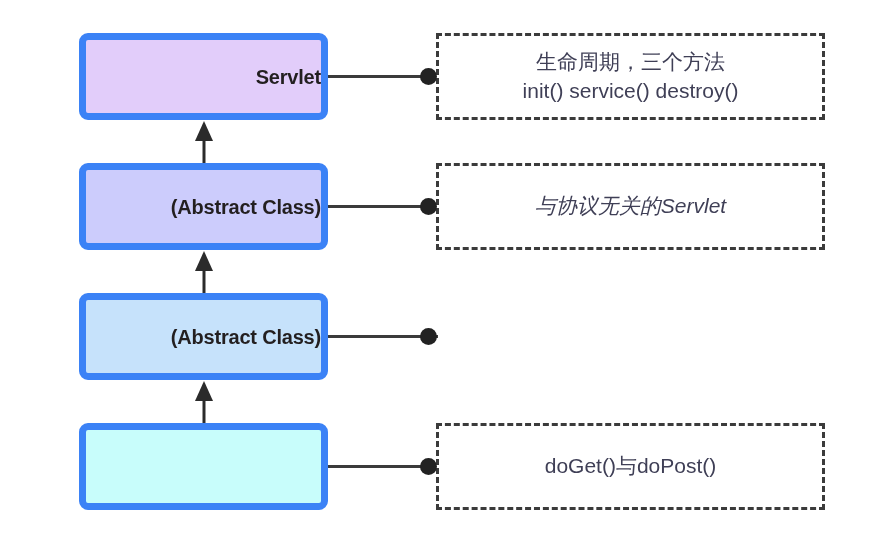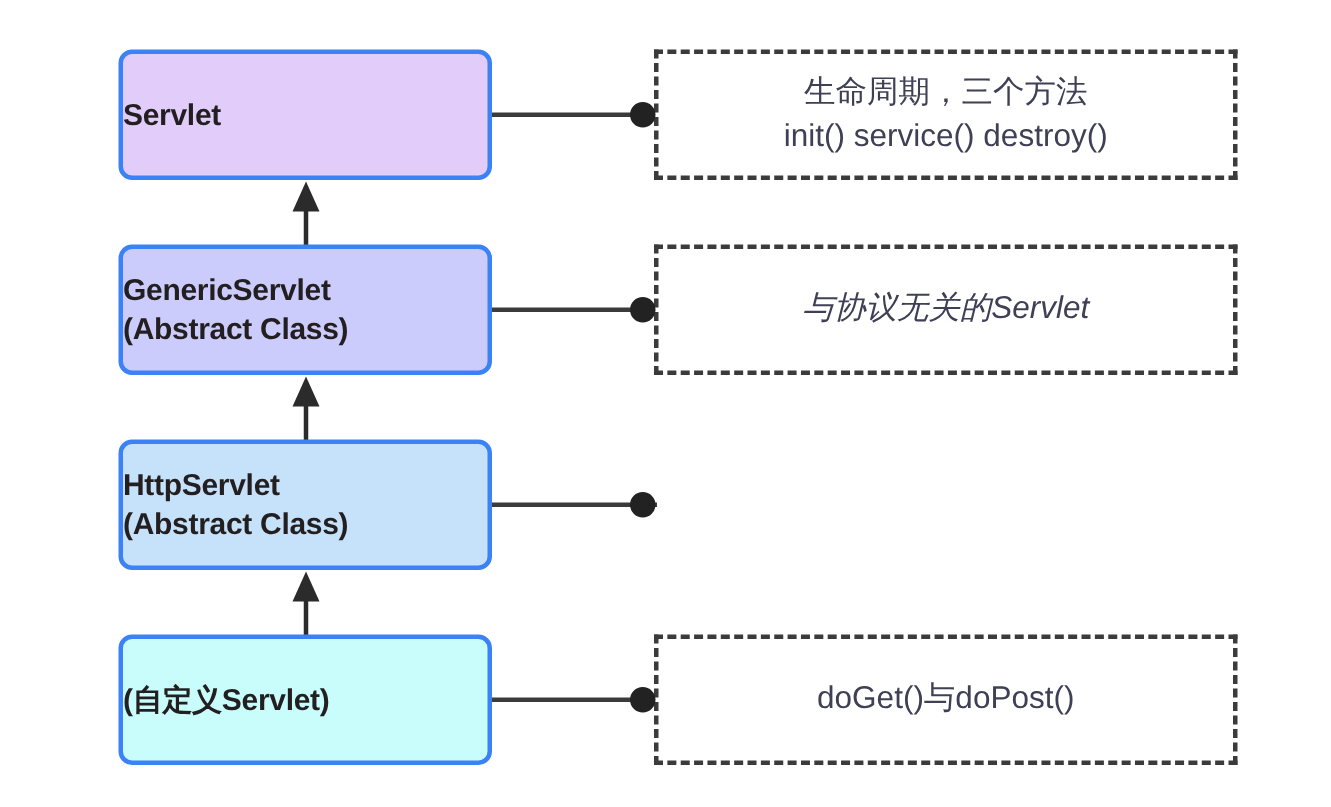--- a/index.html
+++ b/index.html
@@ -22,25 +22,25 @@
     height: 538px;
   }
 
   
   .class-box {
     position: absolute;
     left: 79px;
     width: 249px;
     height: 87px;
     box-sizing: border-box;
-    border: 3px solid #3b82f6;
+    border: 7px solid #3b82f6;
     border-radius: 9px;
     display: flex;
     flex-direction: column;
-    align-items: flex-start;
+    align-items: flex-end;
     justify-content: center;
     color: #231f20;
     font-weight: bold;
     font-size: 20px;
     line-height: 1.3;
     letter-spacing: -0.2px;
     z-index: 3;
   }
   .class-box .ln1 { display: block; }
   .class-box .ln2 { display: block; }
@@ -141,31 +141,28 @@
       <line x1="13" y1="46" x2="13" y2="16" stroke="#2b2b2b" stroke-width="3"></line>
       <polygon points="13,2 4,22 22,22" fill="#2b2b2b"></polygon>
     </svg>
   </div>
 
   <div class="class-box row1" style="background:#e2cdfa">
     <span class="ln1">Servlet</span>
   </div>
 
   <div class="class-box row2" style="background:#ccccfc">
-    <span class="ln1">GenericServlet</span>
     <span class="ln2">(Abstract Class)</span>
   </div>
 
   <div class="class-box row3" style="background:#c6e2fb">
-    <span class="ln1">HttpServlet</span>
     <span class="ln2">(Abstract Class)</span>
   </div>
 
   <div class="class-box row4" style="background:#c8fdfb">
-    <span class="ln2">(自定义Servlet)</span>
   </div>
 
   <div class="note-box row1">
     <span class="ln1">生命周期，三个方法</span>
     <span class="ln2">init() service() destroy()</span>
   </div>
 
   <div class="note-box row2 single">
     <span class="ln1">与协议无关的Servlet</span>
   </div>

